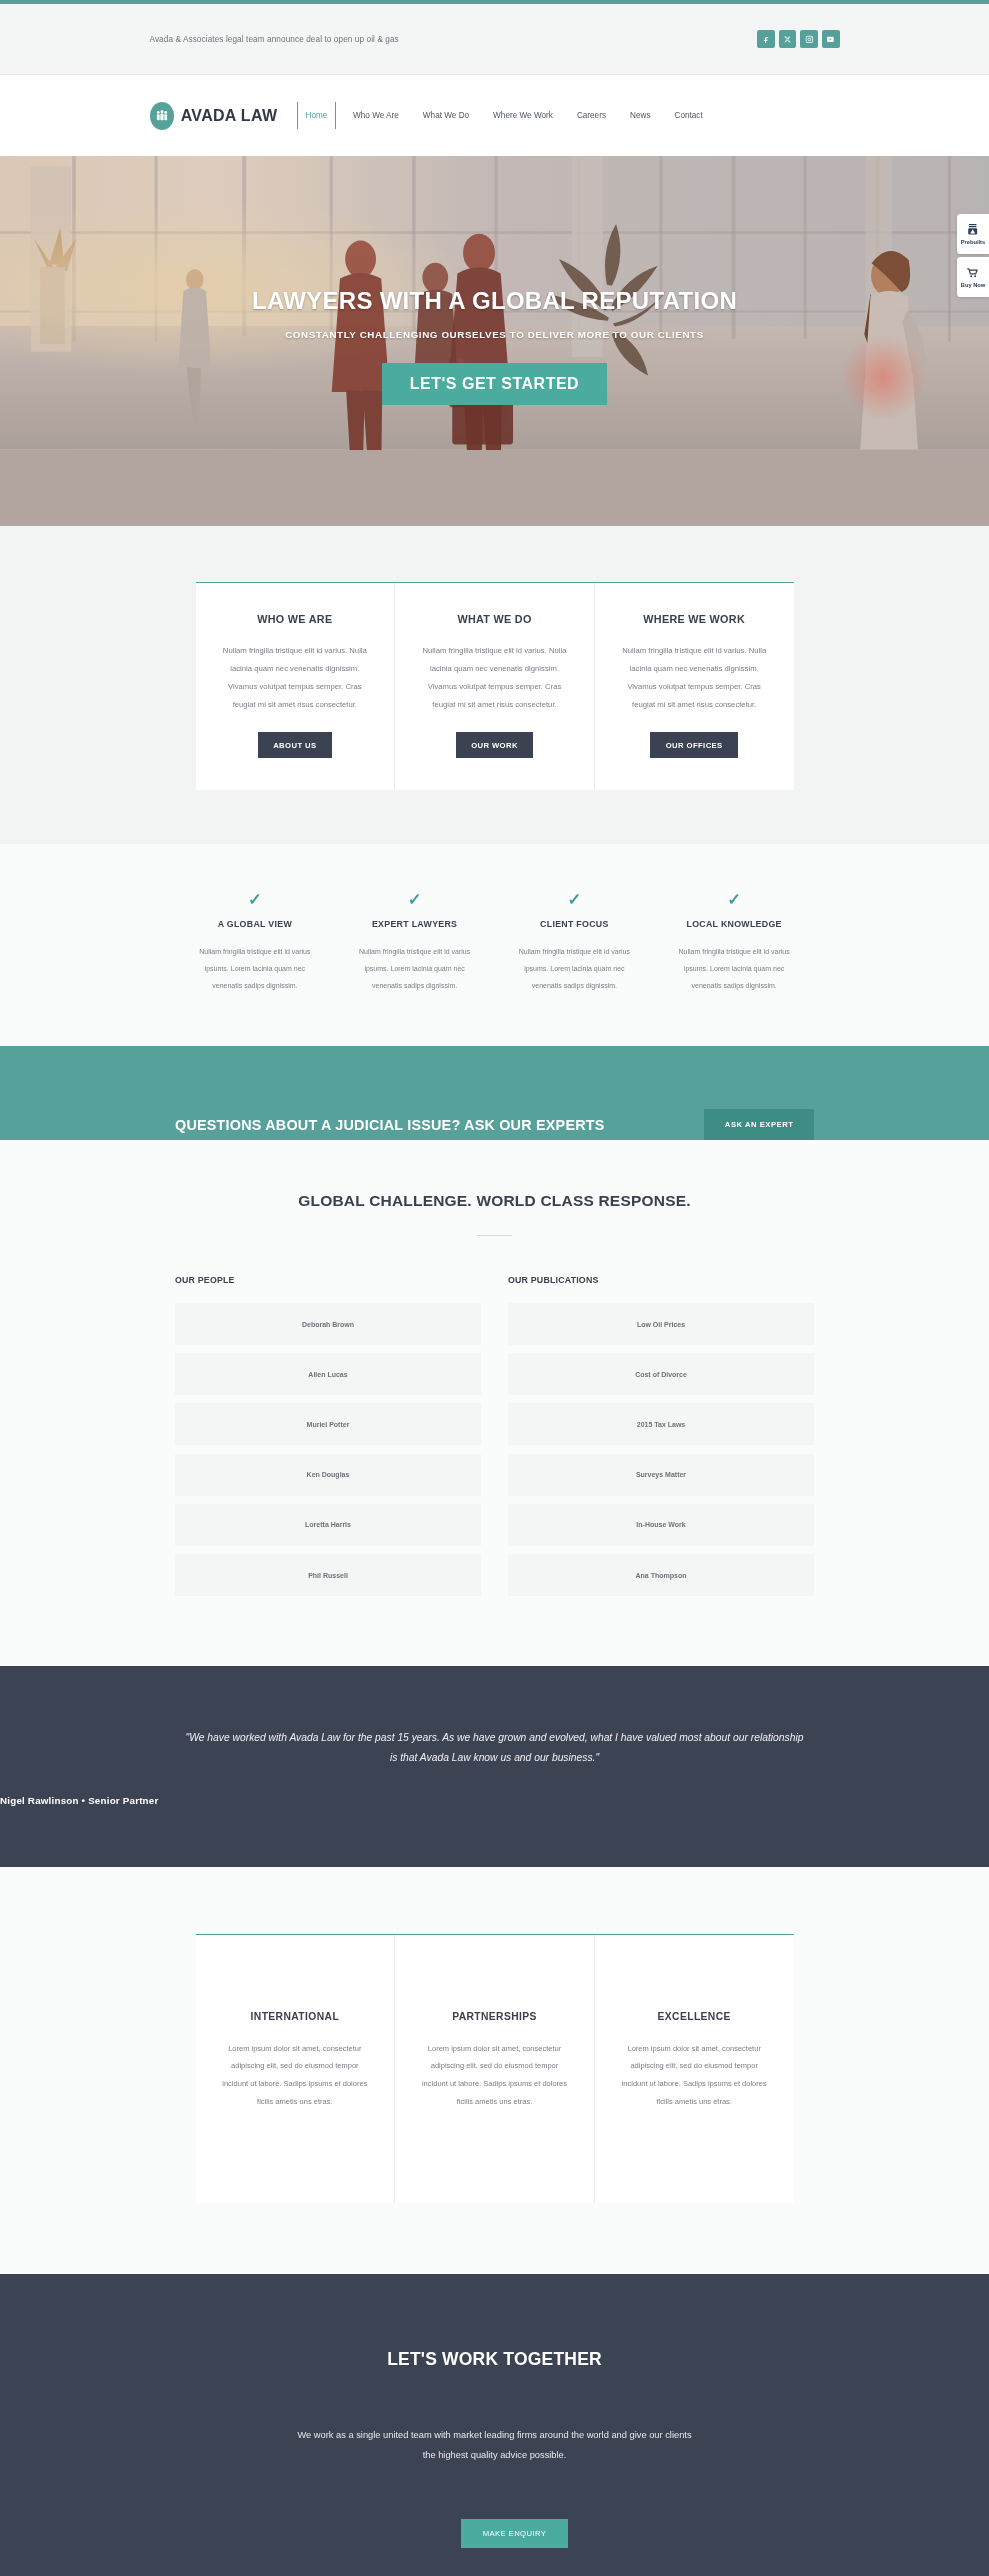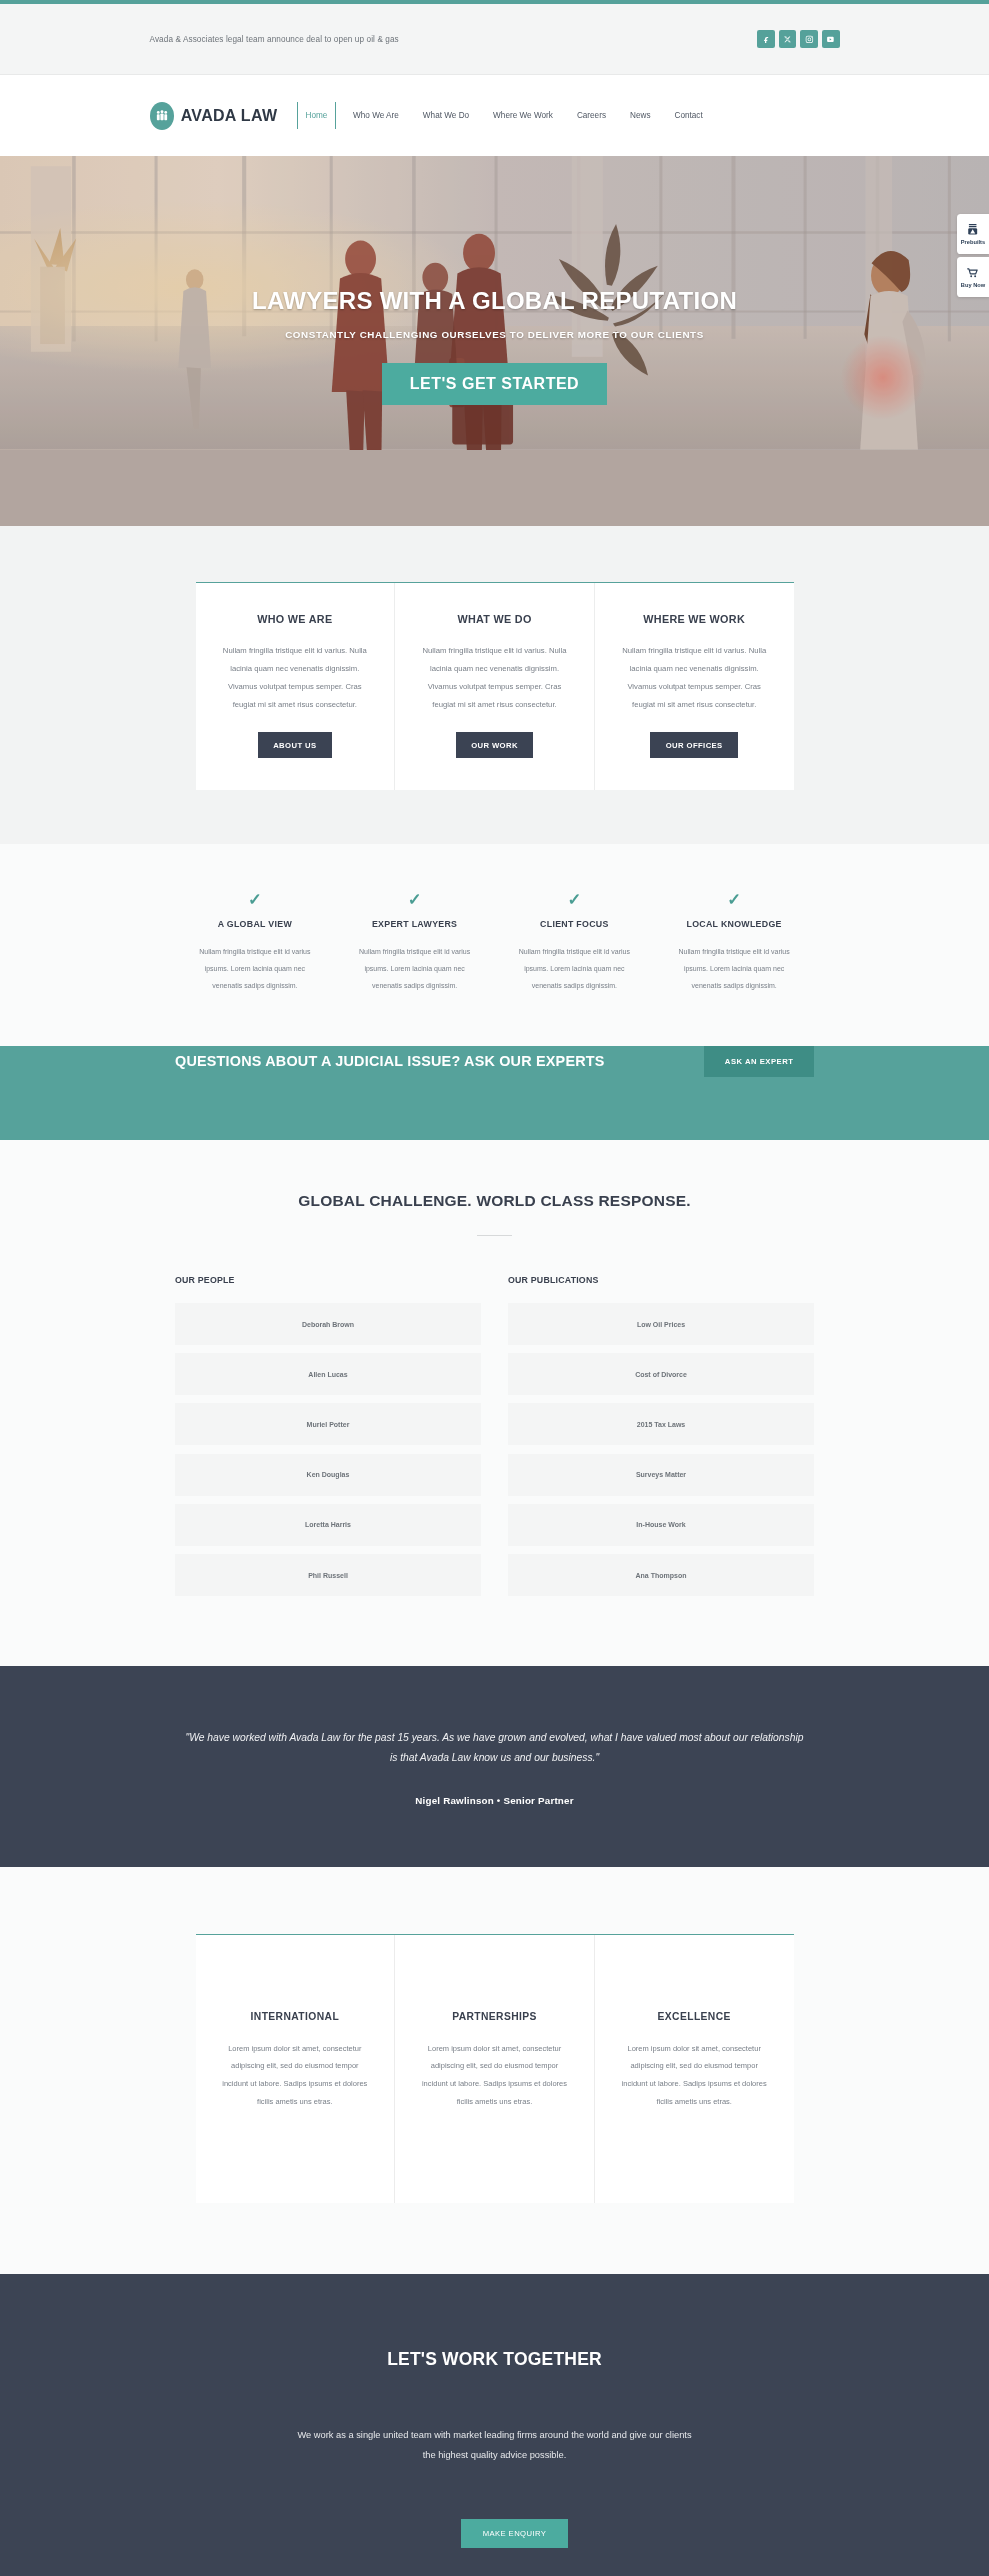--- a/index.html
+++ b/index.html
@@ -107,21 +107,21 @@
 
   
   #section-checks{background:#fafbfb;padding:47px 0 52px;}
   #checks-row{display:flex;width:639px;margin:0 auto;}
   .check-col{flex:1;text-align:center;padding:0 18.5px;}
   .check-mark{font-size:16.5px;color:#4a9d93;line-height:1;font-weight:700;}
   .check-col h4{margin-top:11.3px;font-size:8.8px;font-weight:700;letter-spacing:0.3px;color:#39404e;font-stretch:condensed;}
   .check-col p{margin-top:14px;font-size:7px;line-height:2.45;color:#7a8089;}
 
   
-  #section-cta{background:#56a29b;height:94px;display:flex;align-items:flex-start;}
+  #section-cta{background:#56a29b;height:94px;display:flex;align-items:flex-end;}
   #cta-inner{width:639px;margin:0 auto;display:flex;align-items:center;justify-content:space-between;}
   #cta-text{font-size:14.4px;font-weight:700;color:#ffffff;letter-spacing:0.2px;font-stretch:condensed;}
   #cta-btn{
     background:#3e8d85;color:#fff;border:none;padding:10.8px 20.6px;
     font-size:7.7px;font-weight:700;letter-spacing:0.5px;cursor:pointer;
     font-family:"Liberation Sans", sans-serif;font-stretch:condensed;
   }
 
   
   #section-lists{background:#fafbfb;padding:52px 0 62px;}
@@ -135,21 +135,21 @@
     font-size:7px;color:#6d7379;font-weight:700;margin-bottom:8.2px;cursor:pointer;
   }
 
   
   #section-quote{background:#3c4454;padding:62px 0 61px;}
   #quote-text{
     width:618px;margin:0 auto;text-align:center;font-style:italic;
     font-size:10.3px;line-height:1.95;color:#f0f1f3;font-weight:400;
   }
   #quote-author{
-    margin-top:27px;text-align:center;font-size:9.8px;font-weight:700;color:#ffffff;letter-spacing:0.2px;font-stretch:condensed;
+    margin-top:27px;text-align:left;font-size:9.8px;font-weight:700;color:#ffffff;letter-spacing:0.2px;font-stretch:condensed;
   }
 
   
   #section-bottom{background:#fafbfb;padding:67px 0 71px;}
   #bottom-row{display:flex;width:598px;margin:0 auto;background:#fff;border-top:1.5px solid #56a29b;}
   .bcard{flex:1;padding:76px 24px 93px;text-align:center;}
   .bcard + .bcard{border-left:0.5px solid #ececec;}
   .bcard h3{font-size:10.3px;font-weight:700;letter-spacing:0.4px;color:#39404e;font-stretch:condensed;}
   .bcard p{margin-top:17.5px;font-size:7.5px;line-height:2.35;color:#7a8089;}
 

